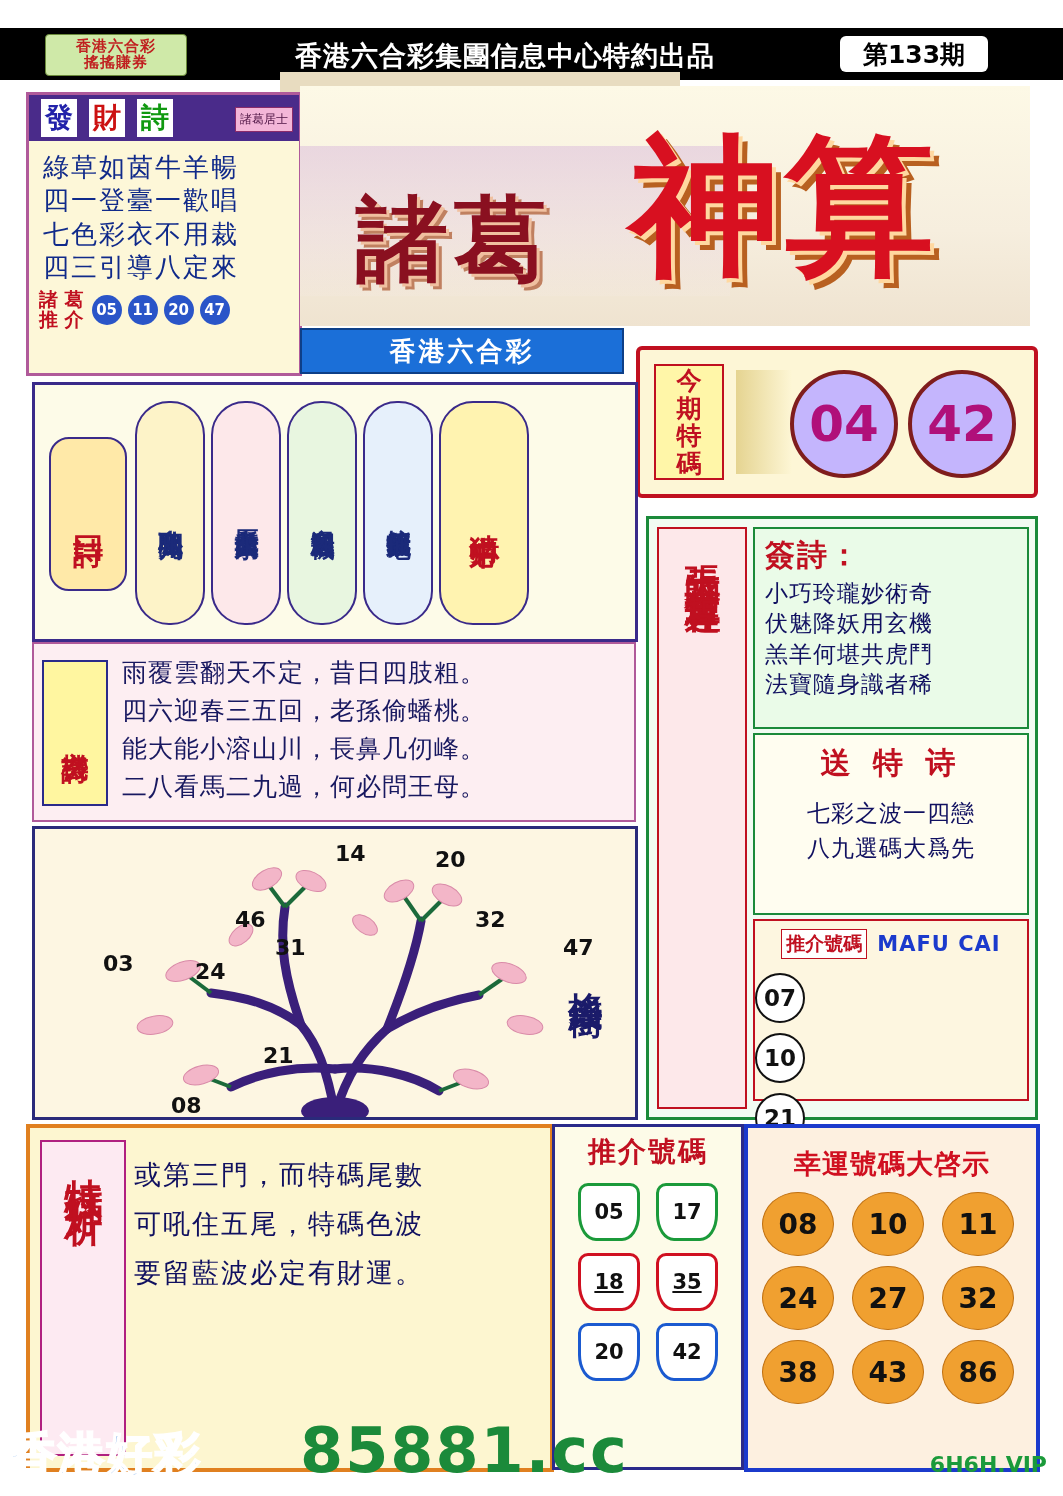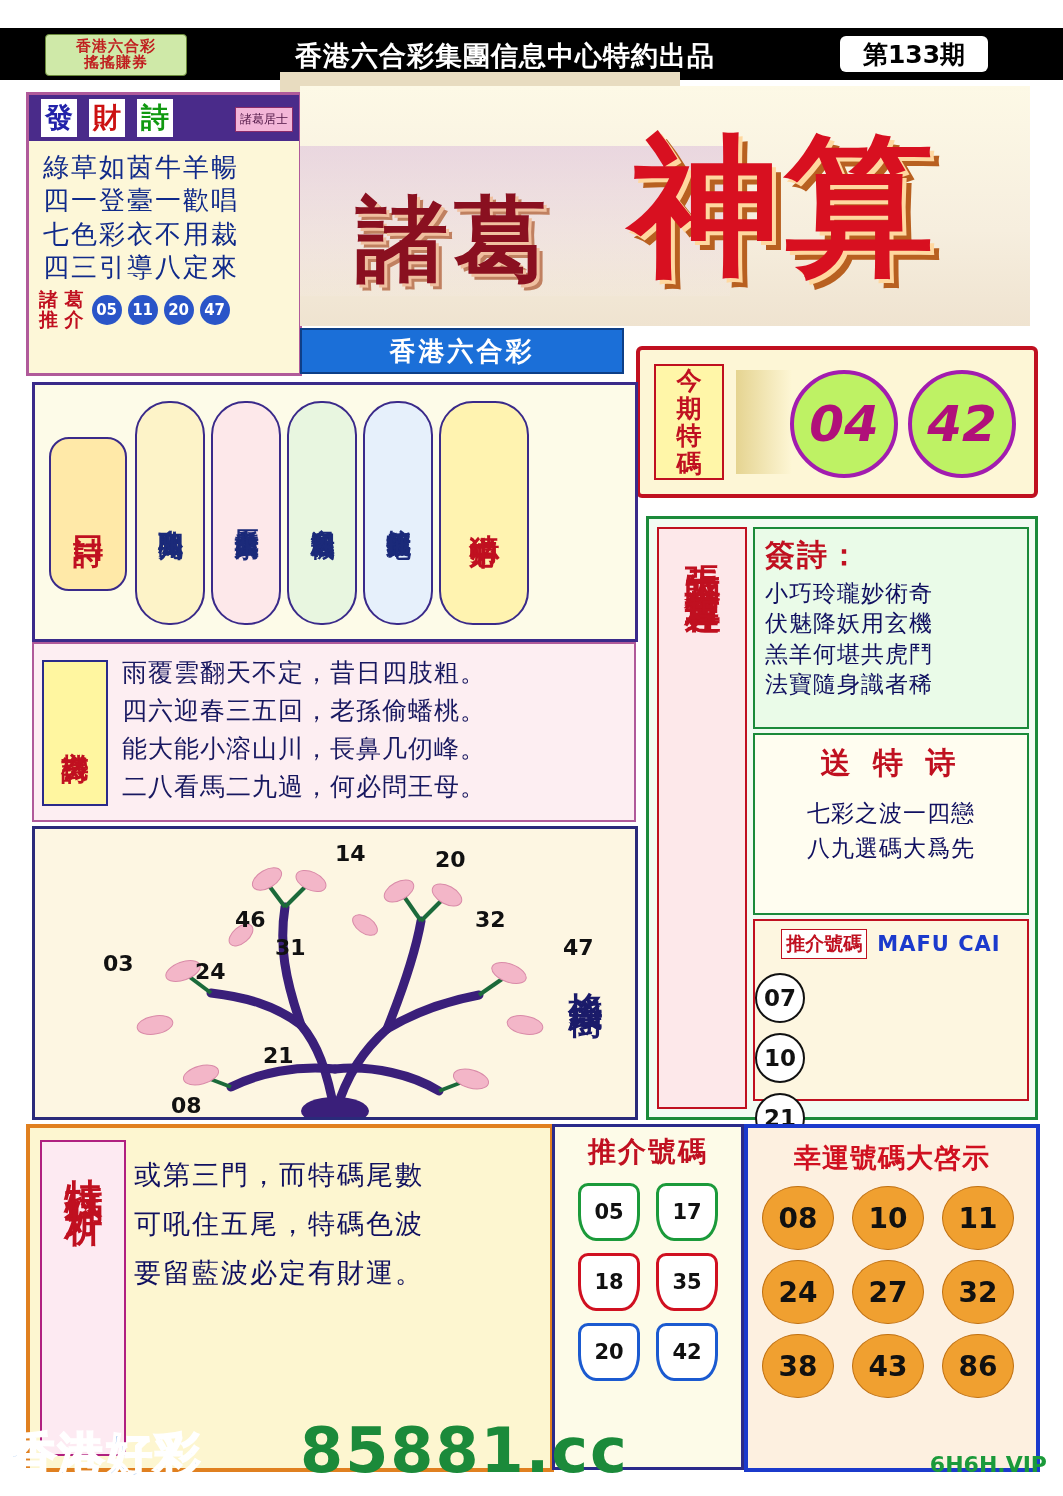--- a/index.html
+++ b/index.html
@@ -44,21 +44,21 @@
         text-shadow:4px 4px 0 #ffd8a0, 9px 9px 0 #b86020;letter-spacing:4px;font-family:"DejaVu Serif",serif;}
 
   
   .bluebar{position:absolute;left:300px;top:328px;width:320px;height:42px;background:#1b6fd8;border:2px solid #0d3f88;display:flex;align-items:center;justify-content:center;}
   .bluebar span{color:#fff;font-size:26px;font-weight:bold;letter-spacing:3px;}
 
   
   .special{position:absolute;left:636px;top:346px;width:394px;height:144px;background:#fdf6d6;border:4px solid #c01020;border-radius:6px;}
   .sp-label{position:absolute;left:14px;top:14px;width:66px;height:112px;background:#fff6a8;border:2px solid #c01020;display:flex;flex-direction:column;align-items:center;justify-content:center;}
   .sp-label span{font-size:25px;font-weight:bold;color:#c01020;line-height:1.1;}
-  .sp-ball{position:absolute;top:20px;width:100px;height:100px;border-radius:50%;border:4px solid #a21caf;background:#bef264;display:flex;align-items:center;justify-content:center;font-style:italic;}
+  .sp-ball{position:absolute;top:20px;width:100px;height:100px;border-radius:50%;border:4px solid #7f1d1d;background:#c4b5fd;display:flex;align-items:center;justify-content:center;}
   .sp-ball span{font-size:50px;font-weight:bold;color:#b0107a;}
   .sp-b1{left:150px;}
   .sp-b2{left:268px;}
   .sp-blur{position:absolute;left:96px;top:20px;width:56px;height:104px;background:linear-gradient(90deg,rgba(200,170,60,.45),rgba(255,250,210,.1));}
 
   
   .petals{position:absolute;left:32px;top:382px;width:600px;height:254px;background:#fdfbe8;border:3px solid #3a2a8a;}
   .petal{position:absolute;top:16px;width:66px;height:220px;border-radius:34px;border:2px solid #3a2a8a;display:flex;align-items:center;justify-content:center;}
   .petal .vtext{writing-mode:vertical-rl;text-orientation:upright;font-size:24px;font-weight:bold;line-height:1.15;letter-spacing:1px;}
   .p0{left:14px;background:#ffe9a8;height:150px;top:52px;width:74px;border-radius:20px;}
@@ -109,25 +109,25 @@
   .an-label .vtext{writing-mode:vertical-rl;text-orientation:upright;font-size:38px;font-weight:bold;color:#c01020;letter-spacing:10px;padding-top:6px;}
   .an-lines{position:absolute;left:104px;top:22px;width:404px;}
   .an-lines div{font-size:27px;color:#101060;line-height:1.82;letter-spacing:2px;}
 
   .recmid{position:absolute;left:552px;top:1124px;width:186px;height:340px;background:#fdfbe8;border:3px solid #2a2a8a;}
   .recmid-title{text-align:center;font-size:28px;font-weight:bold;color:#c01020;padding-top:6px;letter-spacing:2px;}
   .shield-row{display:flex;justify-content:center;gap:16px;margin-top:12px;}
   .shield{width:56px;height:52px;display:flex;align-items:center;justify-content:center;font-size:21px;font-weight:bold;color:#111;background:#fff;
     border:3px solid #1b9a3a;border-radius:10px 10px 18px 18px/10px 10px 26px 26px;}
   .sh-green{border-color:#1b9a3a;}
-  .sh-red{border-color:#d01020;}
+  .sh-red{border-color:#d01020;text-decoration:underline;}
   .sh-blue{border-color:#1b5ad0;}
 
   .lucky{position:absolute;left:744px;top:1124px;width:288px;height:340px;background:#fdf0e0;border:4px solid #1b3acc;}
-  .lucky-title{text-align:center;font-size:27px;font-weight:bold;color:#d01020;padding-top:12px;letter-spacing:1px;}
+  .lucky-title{text-align:center;font-size:27px;font-weight:bold;color:#d01020;padding-top:18px;letter-spacing:1px;}
   .lucky-grid{display:grid;grid-template-columns:repeat(3,1fr);gap:10px;padding:10px 14px;}
   .lball{width:70px;height:62px;border-radius:50%;background:#f0a030;border:1px solid #c07010;display:flex;align-items:center;justify-content:center;
          font-size:28px;font-weight:bold;color:#111;}
 
   
   .wm-left{position:absolute;left:10px;top:1424px;font-size:46px;font-weight:bold;color:#1b6fd8;letter-spacing:2px;
            -webkit-text-stroke:2px #ffffff;}
   .wm-mid{position:absolute;left:300px;top:1414px;font-size:62px;font-weight:bold;color:#1b8a3a;letter-spacing:2px;}
   .wm-right{position:absolute;right:16px;top:1452px;font-size:22px;font-weight:bold;color:#1b9a3a;}
   .topsmear{position:absolute;left:280px;top:72px;width:400px;height:28px;background:#e8dcc0;}

